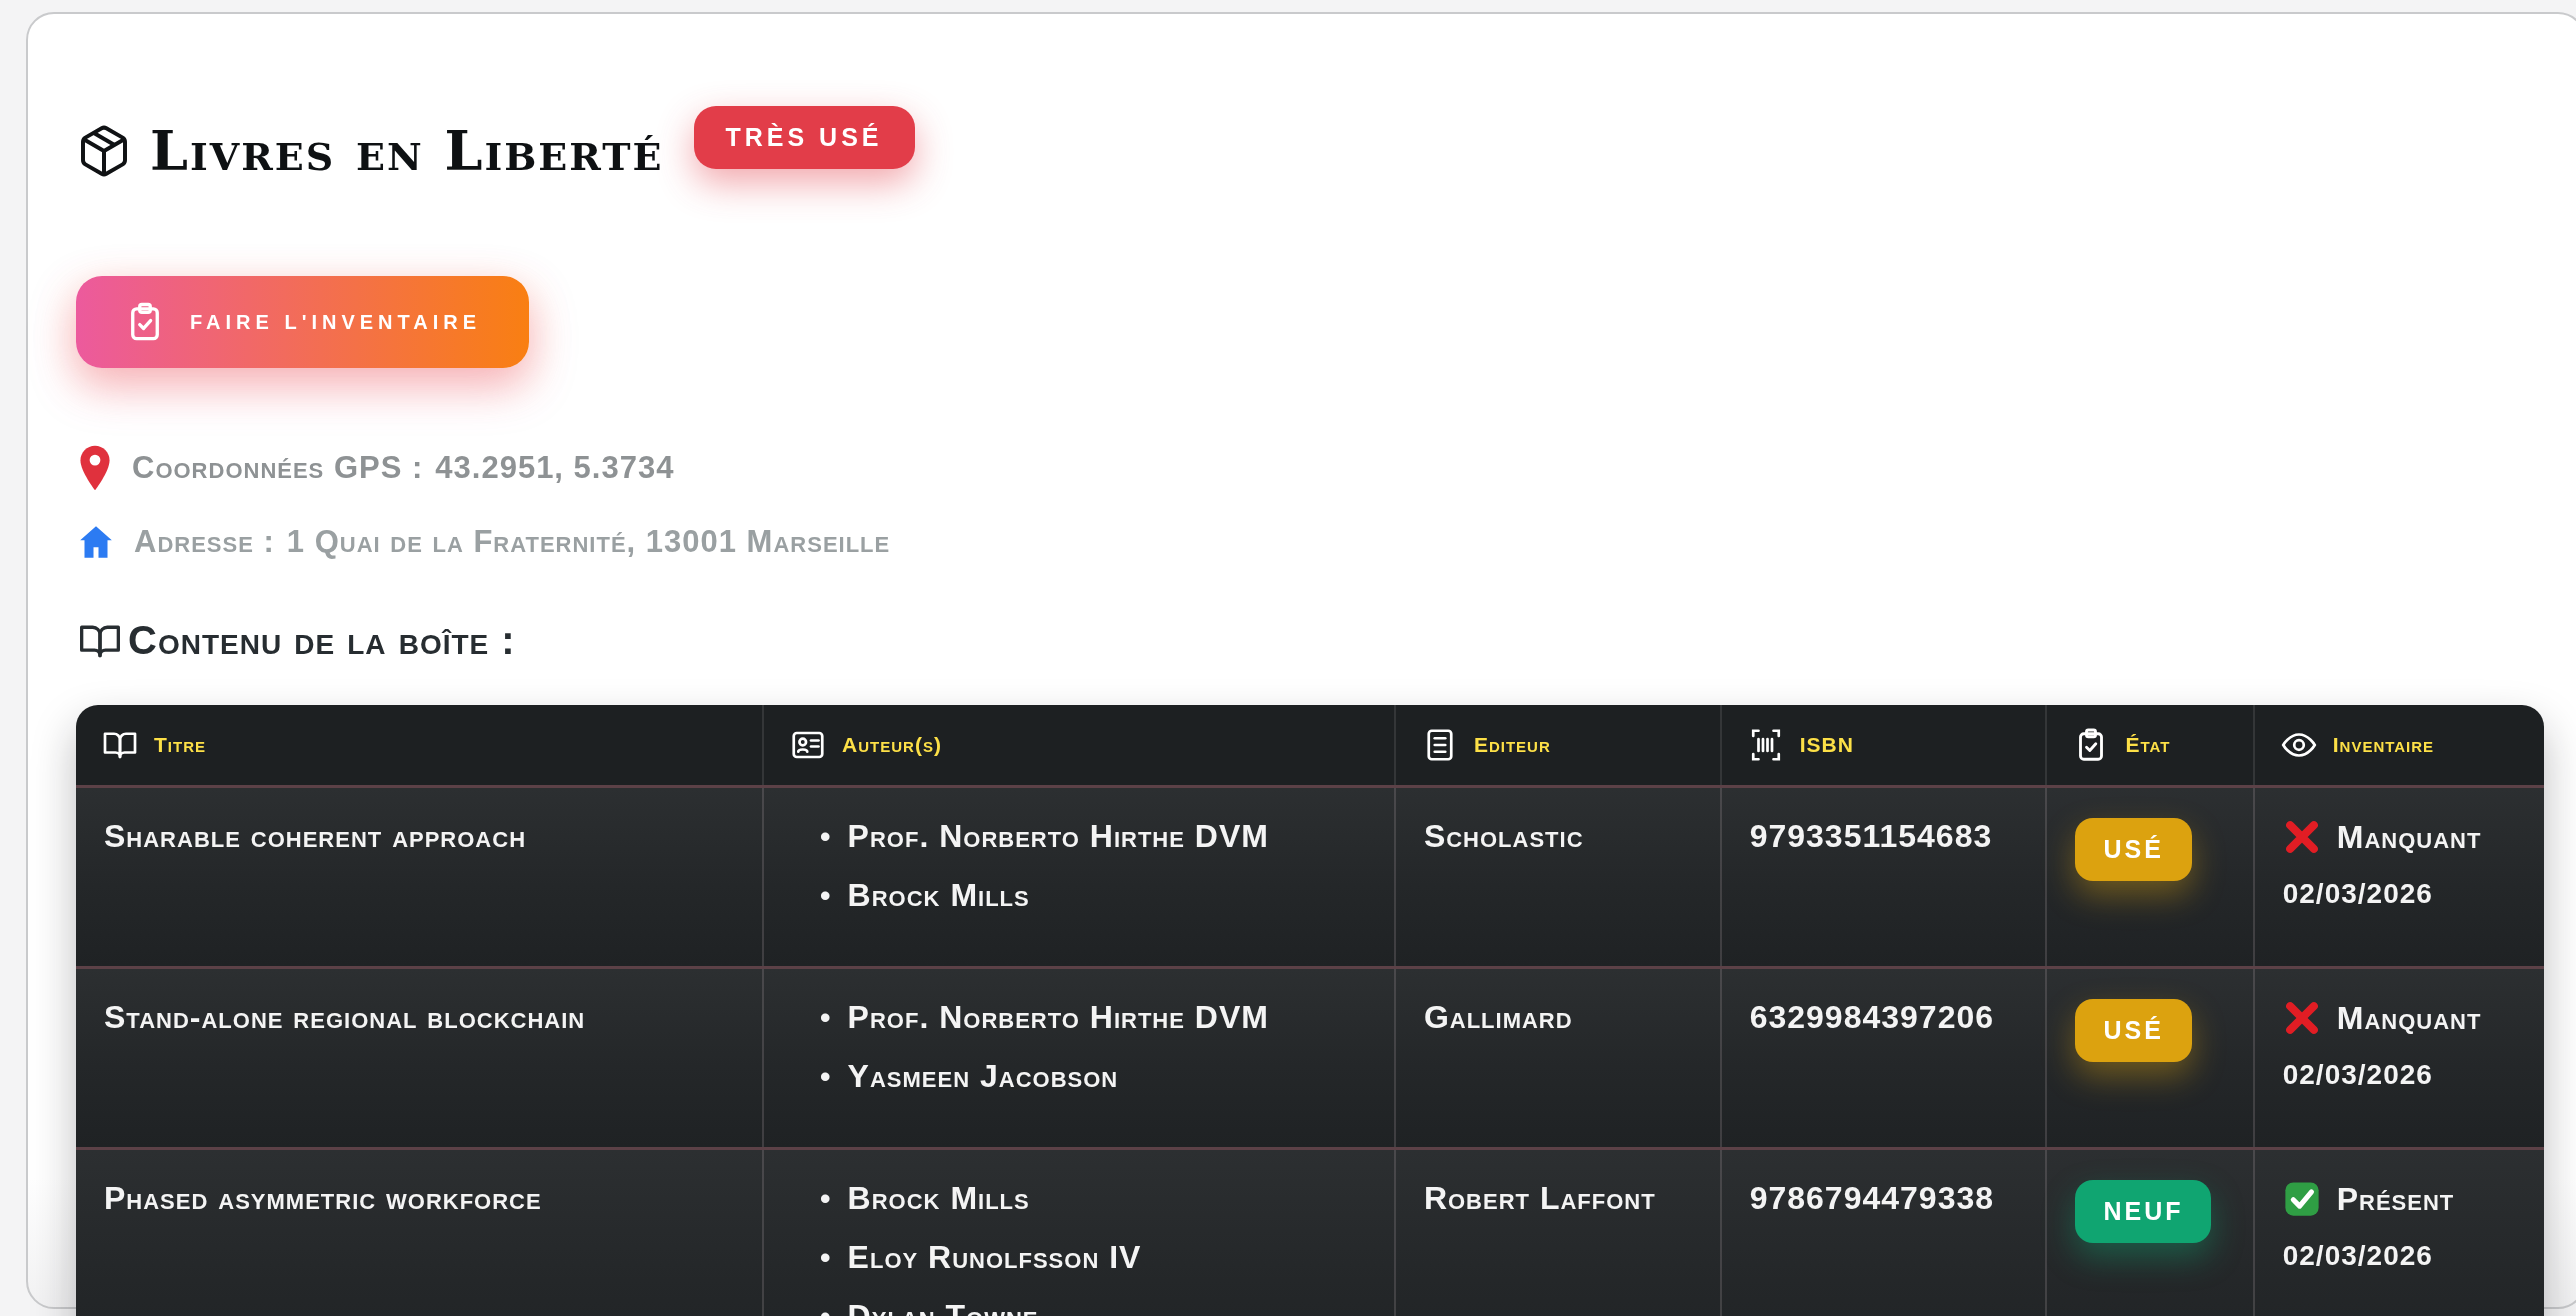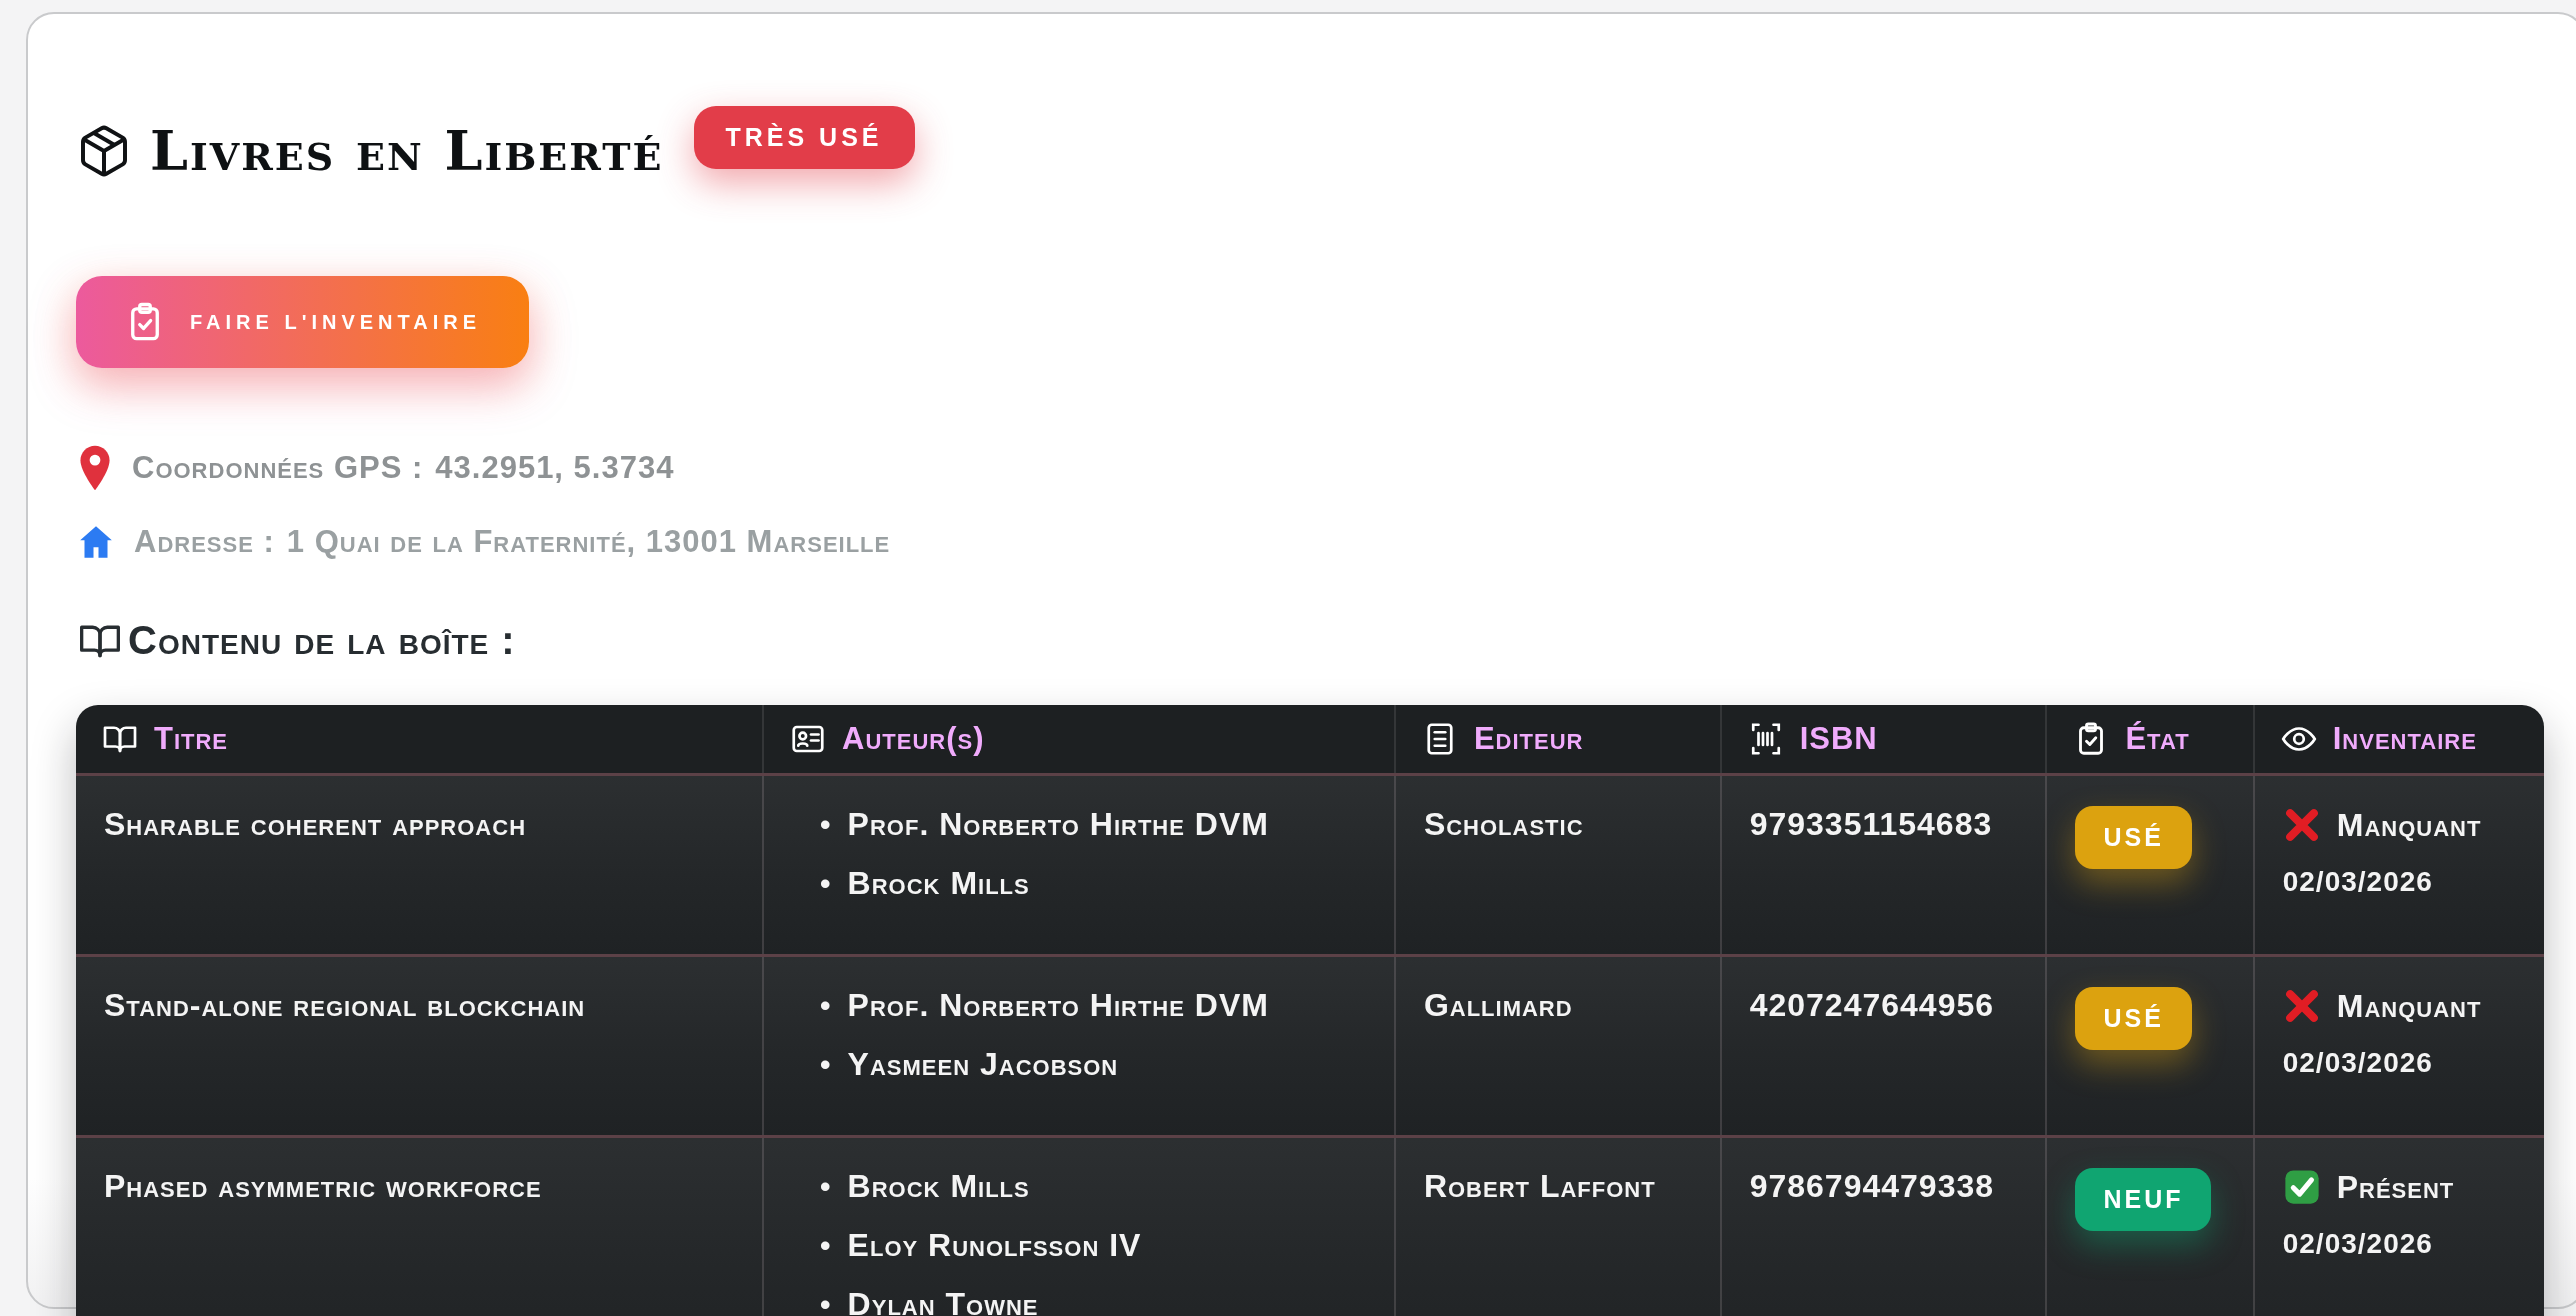--- a/index.html
+++ b/index.html
@@ -64,22 +64,22 @@
   .section-heading svg{width:48px;height:44px;color:#272d31;}
 
   
   .box-table{
     margin-top:42px;width:2468px;border-radius:22px;overflow:hidden;
     box-shadow:0 20px 44px rgba(20,22,24,.28);
   }
   .thead{display:flex;background:var(--thead-bg,#1d2022);}
   .th{
     display:flex;align-items:center;gap:16px;box-sizing:border-box;
-    color:#f0abfc;font-variant:small-caps;font-weight:700;font-size:31px;letter-spacing:1px;
-    padding:16px 26px;border-left:2px solid rgba(255,255,255,.10);
+    color:#fde047;font-variant:small-caps;font-weight:700;font-size:21px;letter-spacing:1px;
+    padding:22px 26px;border-left:2px solid rgba(255,255,255,.10);
   }
   .th:first-child{border-left:none;}
   .th svg{width:36px;height:36px;color:#fff;}
   .c0{width:27.8%;}.c1{width:25.6%;}.c2{width:13.2%;}.c3{width:13.2%;}.c4{width:8.4%;}.c5{width:11.8%;}
 
   .trow{
     display:flex;
     background:linear-gradient(180deg,#2c2f31 0%,#242729 55%,#1f2224 100%);
     border-top:3px solid var(--row-divider,#5c4147);
   }
@@ -267,21 +267,21 @@
                 <span class="bullet">•</span>
                 <span>Prof. Norberto Hirthe DVM</span>
               </li>
               <li>
                 <span class="bullet">•</span>
                 <span>Yasmeen Jacobson</span>
               </li>
             </ul>
           </div>
           <div class="td c2"><span>Gallimard</span></div>
-          <div class="td c3"><span>4207247644956</span></div>
+          <div class="td c3"><span>6329984397206</span></div>
           <div class="td c4"><span class="state-badge" style="background:#dca20f;box-shadow:0 14px 32px #dca20f66">USÉ</span></div>
           <div class="td c5">
             <div class="inv-status">
               <span class="icon">
                 <svg viewBox="0 0 24 24">
                   <path d="M4.5 4.5L19.5 19.5M19.5 4.5L4.5 19.5" stroke="#e11d24" stroke-width="5" stroke-linecap="round"></path>
                 </svg>
               </span>
               <span>Manquant</span>
             </div>

